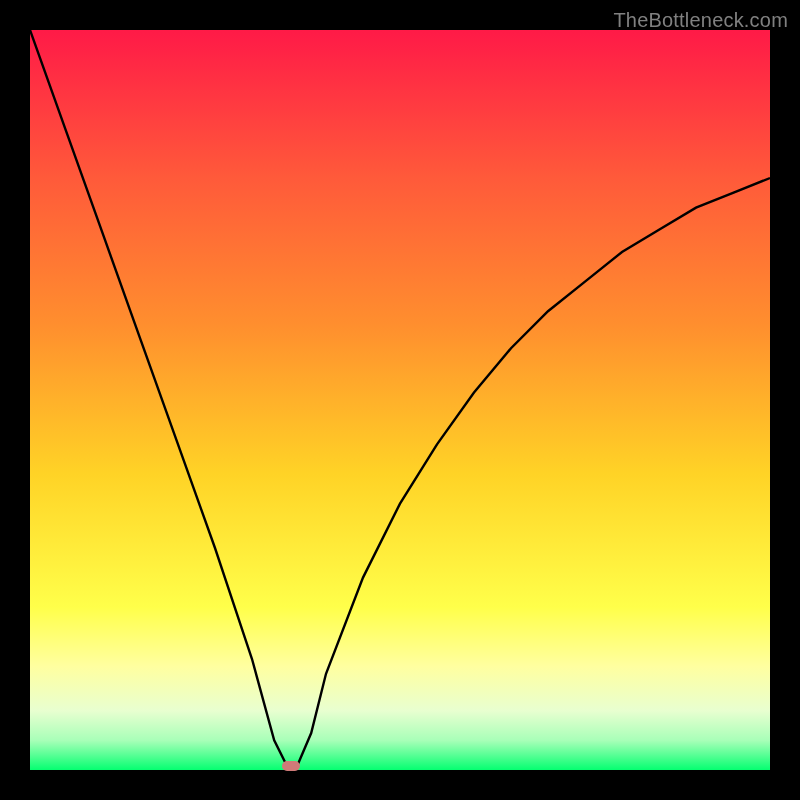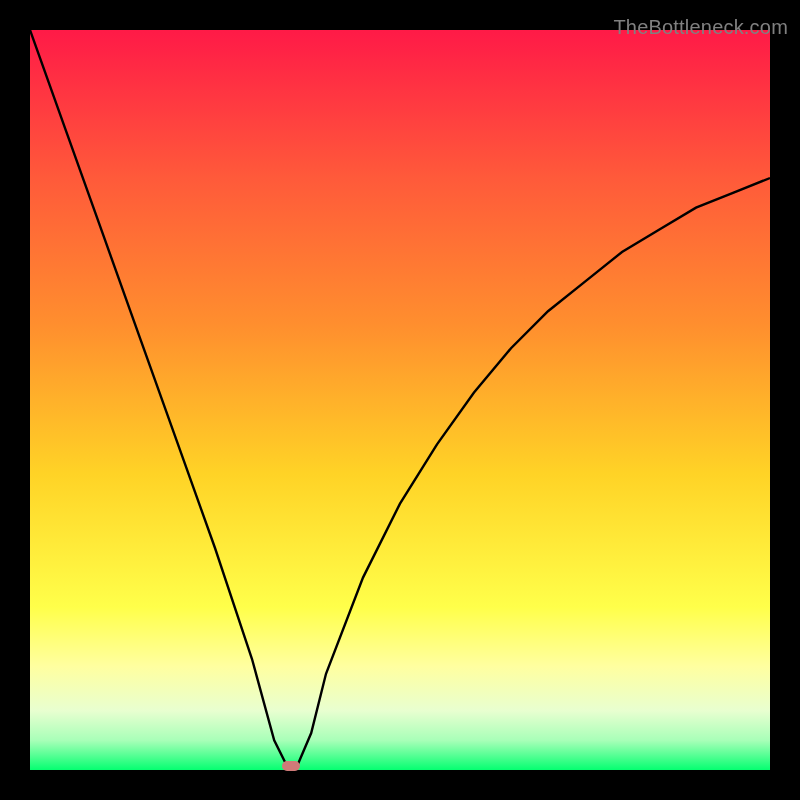--- a/index.html
+++ b/index.html
@@ -27,21 +27,21 @@
     position: absolute;
     left: 0;
     top: 0;
     width: 100%;
     height: 100%;
   }
   .gradient-bg stop { }
   .watermark {
     position: absolute;
     right: 12px;
-    top: 16px;
+    top: 9px;
     color: #808080;
     font-size: 20px;
     font-weight: 500;
     letter-spacing: 0.2px;
     pointer-events: none;
   }
   .curve-svg {
     position: absolute;
     left: 0;
     top: 0;

